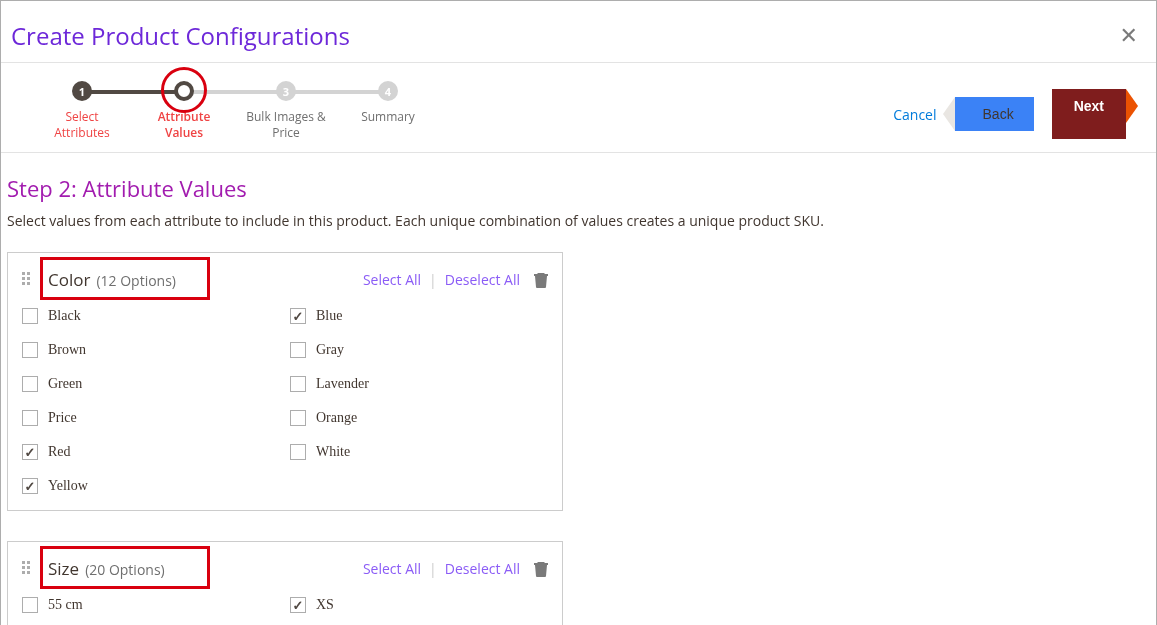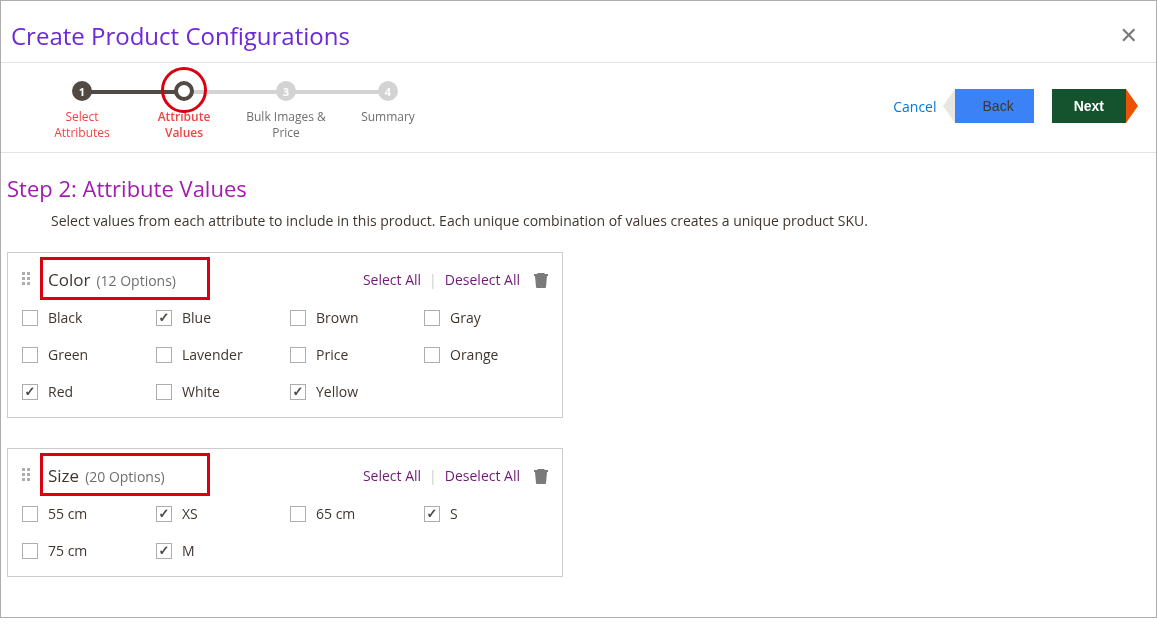--- a/index.html
+++ b/index.html
@@ -134,24 +134,24 @@
     position: absolute;
     left: -12px;
     top: 0;
     width: 0; height: 0;
     border-top: 17px solid transparent;
     border-bottom: 17px solid transparent;
     border-right: 12px solid #e9e6e2;
   }
   .btn-next {
     position: relative;
-    background: #14532d;
+    background: #7f1d1d;
     color: #fff;
     border: none;
-    padding: 9px 22px 9px 22px;
+    padding: 9px 22px 25px 22px;
     font-size: 14px;
     font-weight: 600;
     cursor: pointer;
   }
   .btn-next::after {
     content: '';
     position: absolute;
     right: -12px;
     top: 0;
     width: 0; height: 0;
@@ -165,21 +165,20 @@
   .step-title {
     font-size: 22px;
     font-weight: 400;
     margin: 6px 0 8px 0;
     color: #a21caf;
   }
   .step-desc {
     font-size: 14px;
     color: #41362f;
     margin-bottom: 22px;
-    margin-left: 44px;
   }
   .attr-box {
     border: 1px solid #cccccc;
     width: 556px;
     margin-bottom: 30px;
     padding: 12px 14px 16px 14px;
     position: relative;
   }
   .attr-header {
     display: flex;
@@ -218,34 +217,35 @@
     left: -4px;
     bottom: -6px;
     pointer-events: none;
   }
   .attr-right {
     display: flex;
     align-items: center;
     gap: 8px;
     font-size: 14px;
   }
-  .attr-right .link { color: #701a75; cursor: pointer; }
+  .attr-right .link { color: #8b5cf6; cursor: pointer; }
   .attr-right .sep { color: #cccccc; }
   .trash-icon {
     color: #7a7a7a;
     cursor: pointer;
     display: inline-flex;
     margin-left: 6px;
   }
   .trash-icon svg { width: 14px; height: 16px; }
   .options-grid {
     display: grid;
-    grid-template-columns: repeat(4, 1fr);
+    grid-template-columns: repeat(2, 1fr);
     row-gap: 18px;
     column-gap: 10px;
+    font-family: Liberation Serif, serif;
   }
   .option {
     display: flex;
     align-items: center;
     gap: 10px;
     font-size: 14px;
     color: #41362f;
   }
   .chk {
     width: 16px; height: 16px;

